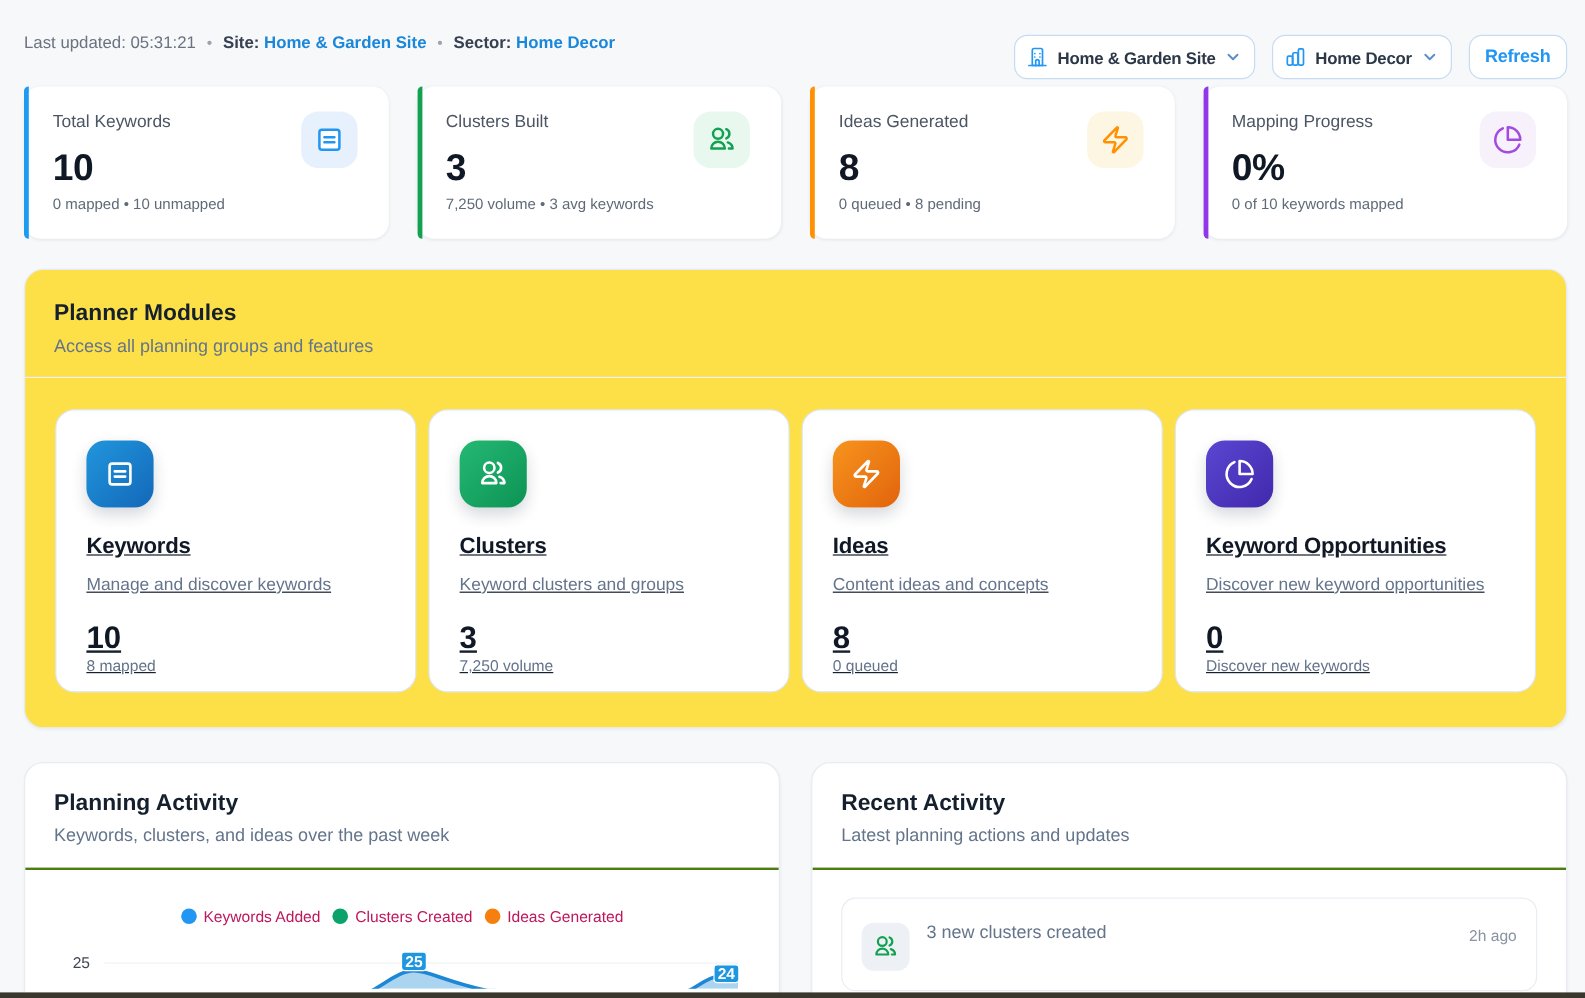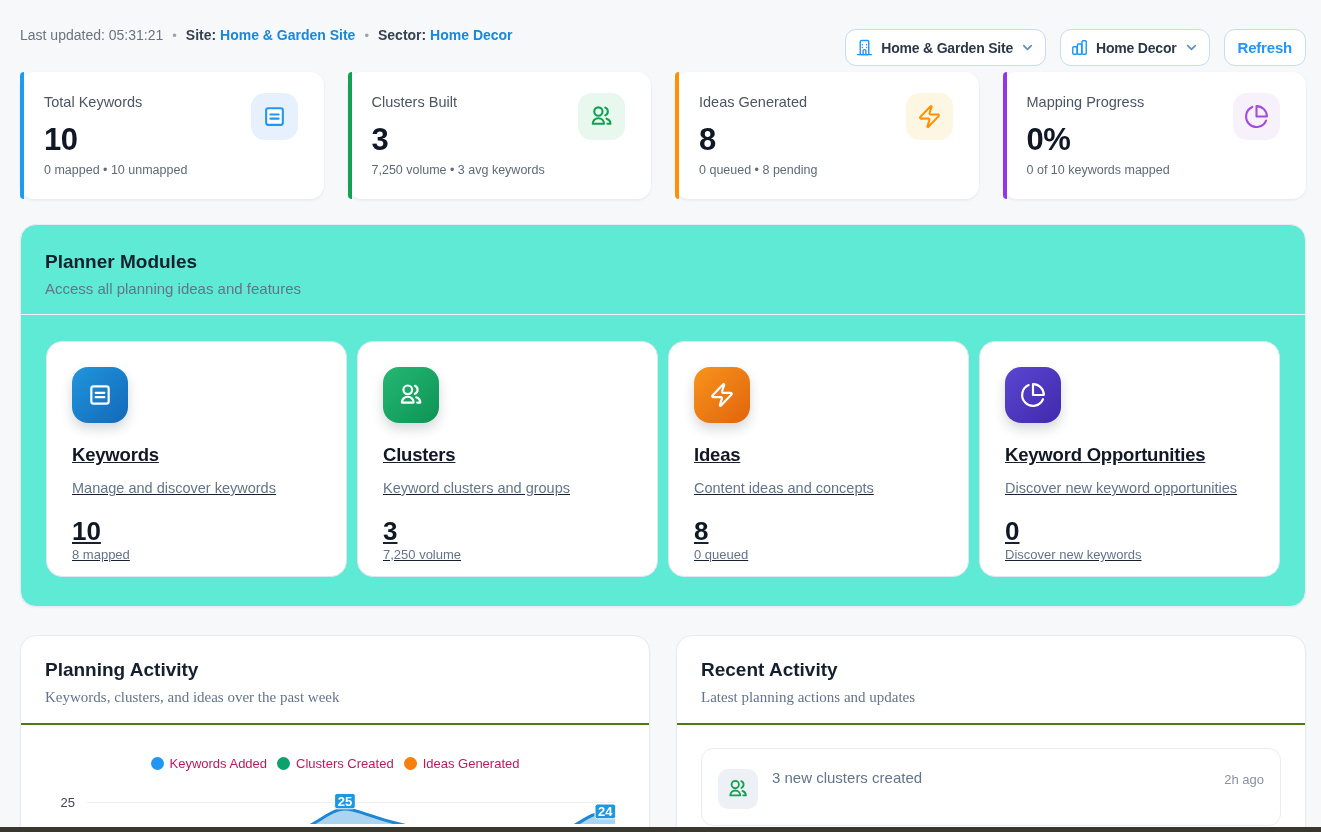--- a/index.html
+++ b/index.html
@@ -23,38 +23,38 @@
 
 .stats { display:grid; grid-template-columns:repeat(4,1fr); gap:24px; margin-top:6px; }
 .stat { position:relative; background:#fff; border-radius:14px; height:127px; padding:22px 24px; box-shadow:0 1px 3px rgba(30,41,59,0.08); }
 .stat::before { content:""; position:absolute; left:0; top:0; bottom:0; width:4px; border-radius:14px 0 0 14px; background:var(--ac); }
 .stat .t { font-size:14.5px; line-height:17px; color:#4b5563; }
 .stat .n { font-size:31px; line-height:34px; font-weight:bold; color:#101826; margin-top:12px; letter-spacing:-0.5px; }
 .stat .c { font-size:12.5px; line-height:15px; color:#5f6a78; margin-top:6px; }
 .stat .tile { position:absolute; right:26px; top:21px; width:47px; height:47px; border-radius:14px; display:flex; align-items:center; justify-content:center; }
 
 
-.section { margin-top:25px; background:#5eead4; border-radius:16px; border:1px solid #e8ecf2; box-shadow:0 1px 2px rgba(30,41,59,0.05); }
+.section { margin-top:25px; background:#fde047; border-radius:16px; border:1px solid #e8ecf2; box-shadow:0 1px 2px rgba(30,41,59,0.05); }
 .sec-h { padding:27px 24px 17px; border-bottom:1px solid #eef1f5; }
 .sec-h .st { font-size:19px; line-height:20px; font-weight:bold; color:#15202e; }
 .sec-h .ss { font-size:15px; line-height:16px; color:#64748b; margin-top:9px; }
 .mods { display:grid; grid-template-columns:repeat(4,1fr); gap:10px; padding:26px 25px 29px;text-decoration:underline; }
 .mod { background:#fff; border:1.5px solid #dde6f1; border-radius:16px; height:236px; padding:25px; }
 .mod .tile { width:56px; height:56px; border-radius:16px; display:flex; align-items:center; justify-content:center; box-shadow:0 6px 12px rgba(30,41,59,0.18); }
 .mod .mt { font-size:18.5px; line-height:20px; letter-spacing:-0.2px; font-weight:bold; color:#101826; margin-top:22px; white-space:nowrap; }
 .mod .md { font-size:14.5px; line-height:16px; color:#64748b; margin-top:15px; white-space:nowrap; }
 .mod .mn { font-size:26px; line-height:26px; font-weight:bold; color:#101826; margin-top:22px; }
 .mod .mc { font-size:13px; line-height:15px; color:#64748b; margin-top:3px; }
 
 
 .brow { display:grid; grid-template-columns:1fr 1fr; gap:26px; margin-top:28px; }
 .bcard { background:#fff; border-radius:16px; border:1px solid #e8ecf2; box-shadow:0 1px 2px rgba(30,41,59,0.05); height:400px; position:relative; overflow:hidden; }
 .bc-h { padding:24px 24px 18px; border-bottom:2px solid #4d7c0f; }
 .bc-h .st { font-size:19px; line-height:20px; font-weight:bold; color:#15202e; }
-.bc-h .ss { font-size:15px; line-height:16px; color:#64748b; margin-top:9px;font-family:Liberation Serif, serif; }
+.bc-h .ss { font-size:15px; line-height:16px; color:#64748b; margin-top:9px; }
 
 
 .legend { position:absolute; left:0; right:0; top:120px; display:flex; justify-content:center; gap:10px; font-size:13px; color:#be185d; align-items:center; }
 .legend .li { display:flex; align-items:center; gap:6px; }
 .legend .d { width:13px; height:13px; border-radius:50%; }
 
 
 .ritem { margin:23px 24px 0; border:1px solid #e9edf2; border-radius:12px; padding:16px; display:flex; align-items:flex-start; }
 .ritem .itile { width:40px; height:40px; margin-top:4px; border-radius:10px; background:#edf1f5; display:flex; align-items:center; justify-content:center; flex:none; }
 .ritem .rbody { margin-left:14px; flex:1; }
@@ -143,21 +143,21 @@
             <path d="M21.21 15.89A10 10 0 1 1 8 2.83"></path>
             <path d="M22 12A10 10 0 0 0 12 2v10z"></path>
           </svg>
       </div>
     </div>
   </div>
 
   <div class="section">
     <div class="sec-h">
       <div class="st">Planner Modules</div>
-      <div class="ss">Access all planning ideas and features</div>
+      <div class="ss">Access all planning groups and features</div>
     </div>
     <div class="mods">
       <div class="mod">
         <div class="tile" style="background:linear-gradient(135deg,#2196dd,#1368b8)">
           <svg width="26" height="26" viewBox="0 0 24 24" fill="none" stroke="#fff" stroke-width="2" stroke-linecap="round" stroke-linejoin="round">
               <rect x="4" y="4" width="16" height="16" rx="2"></rect>
               <path d="M8 10h8M8 14h8"></path>
             </svg>
         </div>
         <div class="mt">Keywords</div>

